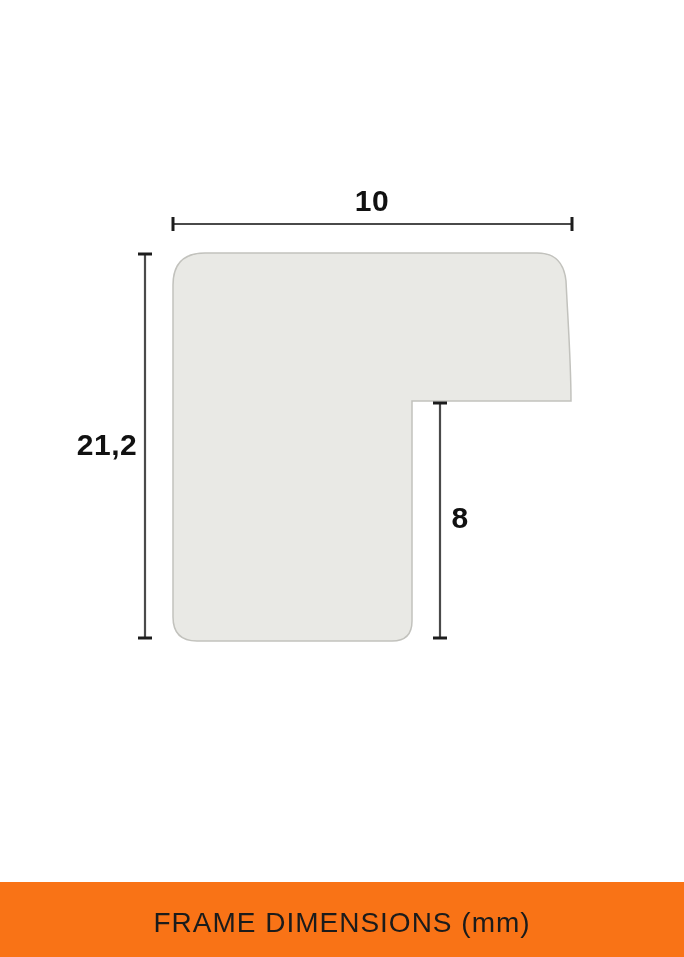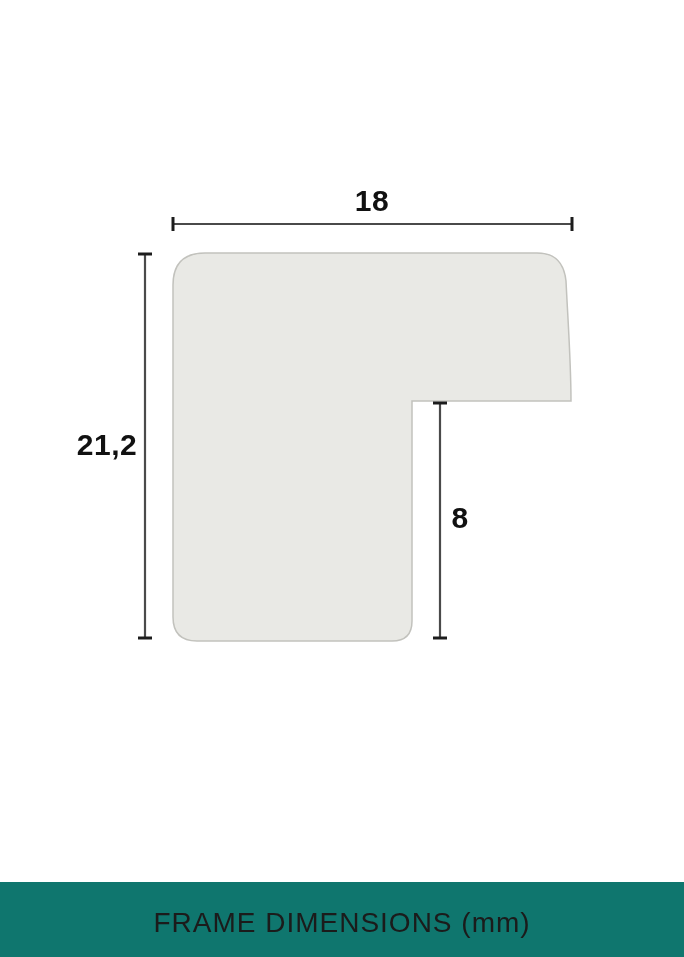--- a/index.html
+++ b/index.html
@@ -46,21 +46,21 @@
     letter-spacing: 0.5px;
     white-space: nowrap;
     line-height: 1;
   }
   .footer-bar {
     position: absolute;
     left: 0;
     top: 882px;
     width: 684px;
     height: 75px;
-    background: #0f766e;
+    background: #f97316;
     display: flex;
     align-items: center;
     justify-content: center;
   }
   .footer-title {
     font-size: 28px;
     font-weight: 400;
     color: #1b1b1b;
     letter-spacing: 1px;
     white-space: nowrap;
@@ -99,21 +99,21 @@
       <line class="dim-tick" x1="138" y1="638" x2="152" y2="638"></line>
     </g>
 
     <g>
       <line class="dim-line" x1="440" y1="403" x2="440" y2="638"></line>
       <line class="dim-tick" x1="433" y1="403" x2="447" y2="403"></line>
       <line class="dim-tick" x1="433" y1="638" x2="447" y2="638"></line>
     </g>
   </svg>
 
-  <div class="dim-label" style="left:372px; top:201px;">18</div>
+  <div class="dim-label" style="left:372px; top:201px;">10</div>
 
   <div class="dim-label" style="left:107px; top:445px;">21,2</div>
 
   <div class="dim-label" style="left:460px; top:518px;">8</div>
 
   <div class="footer-bar">
     <span class="footer-title">FRAME DIMENSIONS (mm)</span>
   </div>
 
 </div>

